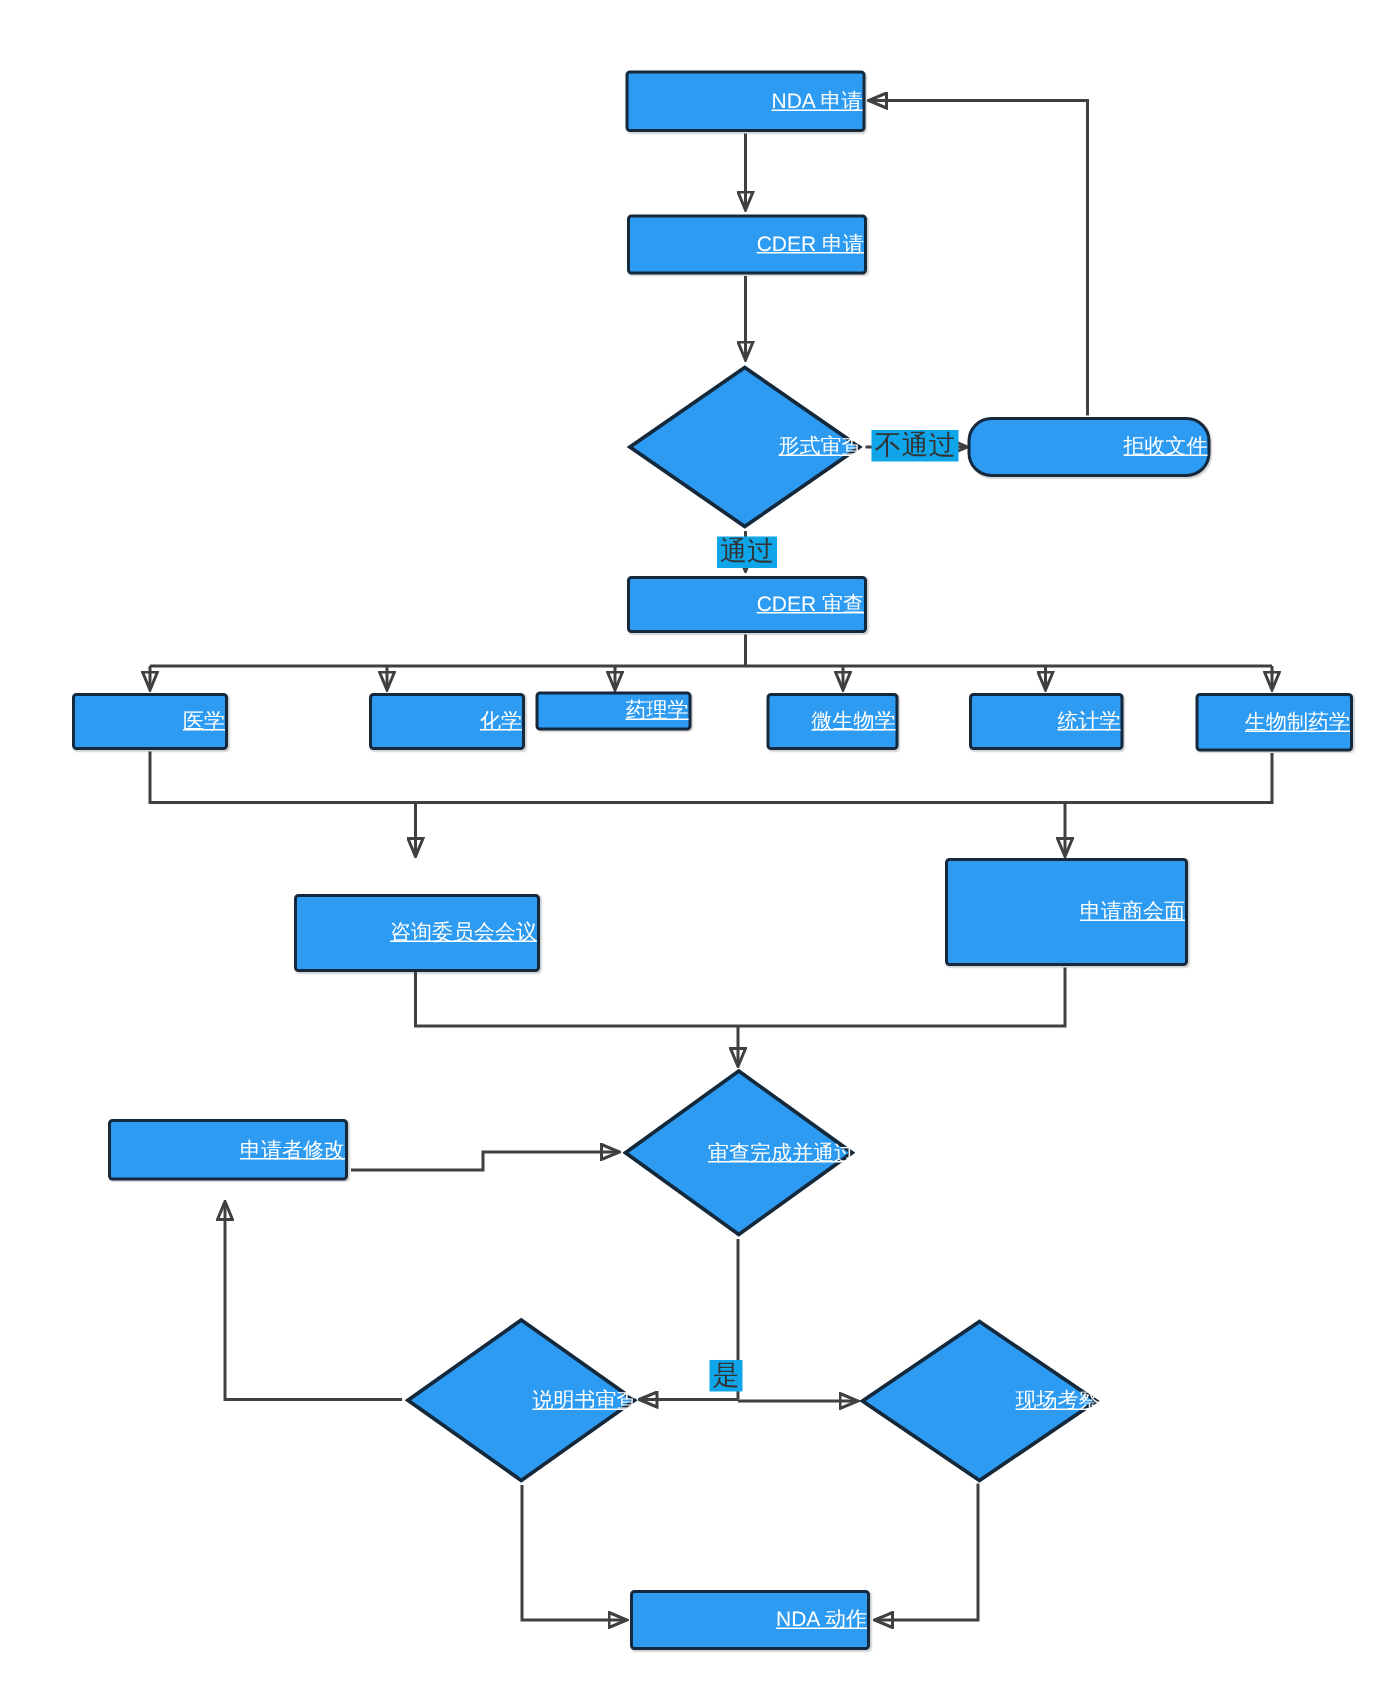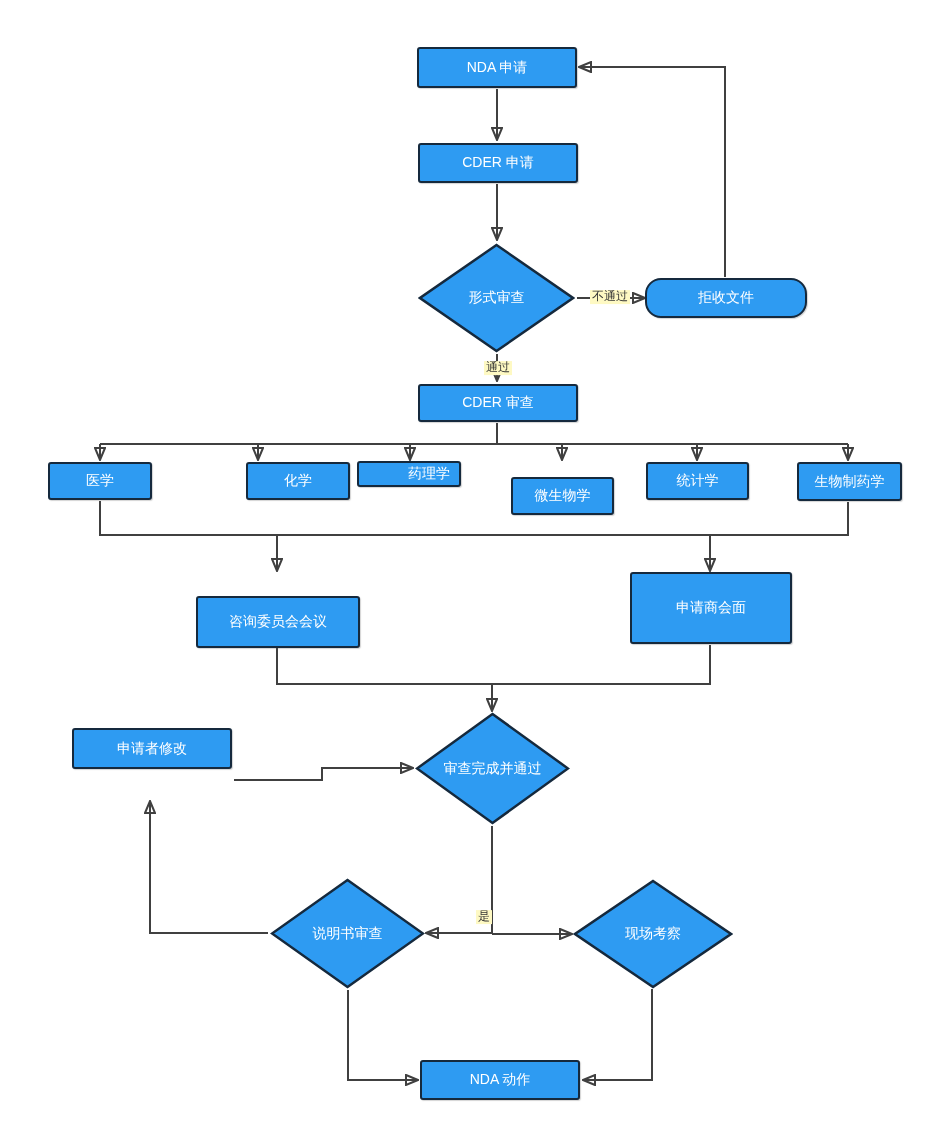--- a/index.html
+++ b/index.html
@@ -11,64 +11,65 @@
     font-family: "Liberation Sans", "DejaVu Sans", sans-serif;
     overflow: hidden;
   }
   .wires { position: absolute; left: 0; top: 0; width: 932px; height: 1133px; }
   .wires path { stroke: #404040; stroke-width: 2; fill: none; }
 
   .node {
     position: absolute;
     display: flex;
     align-items: center;
-    justify-content: center;
+    justify-content: flex-end;
     font-size: 14px;
     color: #ffffff;
     box-sizing: border-box;
     text-align: center;
+    text-decoration: underline;
   }
   .rect {
     background: #2e9bf2;
     border: 2px solid #15293d;
     border-radius: 3px;
     box-shadow: 1px 1px 1px rgba(80,80,80,0.25);
   }
   .diamond { background: transparent; }
   .diamond svg { position: absolute; left: 0; top: 0; width: 100%; height: 100%; }
   .diamond .d-label { position: relative; z-index: 1; }
 
   .edge-label {
     position: absolute;
     transform: translate(-50%, -50%);
-    background: #fef9c3;
+    background: #0ea5e9;
     color: #333333;
-    font-size: 12px;
+    font-size: 18px;
     line-height: 1.15;
     padding: 0 2px;
     white-space: nowrap;
     z-index: 2;
   }
 
   
   #n-nda-application        { left: 417px; top: 47px;   width: 160px; height: 41px; }
   #n-cder-application       { left: 418px; top: 143px;  width: 160px; height: 40px; }
   #n-format-review          { left: 418px; top: 243px;  width: 157px; height: 110px; }
   #n-reject-documents       { left: 645px; top: 278px;  width: 162px; height: 40px; border-radius: 16px; }
   #n-cder-review            { left: 418px; top: 384px;  width: 160px; height: 38px; }
   #n-medicine               { left: 48px;  top: 462px;  width: 104px; height: 38px; }
   #n-chemistry              { left: 206px; top: 462px;  width: 104px; height: 38px; margin-left: 40px; }
   #n-pharmacology           { left: 357px; top: 461px;  width: 104px; height: 26px; padding-left: 40px; }
-  #n-microbiology           { left: 511px; top: 462px;  width: 103px; height: 38px; margin-top: 15px; }
+  #n-microbiology           { left: 511px; top: 462px;  width: 88px; height: 38px; }
   #n-statistics             { left: 646px; top: 462px;  width: 103px; height: 38px; }
   #n-biopharmaceutics       { left: 797px; top: 462px;  width: 105px; height: 39px; }
   #n-advisory-committee     { left: 196px; top: 572px;  width: 164px; height: 52px; margin-top: 24px; }
   #n-applicant-meeting      { left: 630px; top: 572px;  width: 162px; height: 72px; }
   #n-review-complete        { left: 415px; top: 712px;  width: 155px; height: 113px; }
-  #n-applicant-modification { left: 72px;  top: 728px;  width: 160px; height: 41px; }
+  #n-applicant-modification { left: 72px;  top: 746px;  width: 160px; height: 41px; }
   #n-label-review           { left: 270px; top: 878px;  width: 155px; height: 111px; }
   #n-site-inspection        { left: 573px; top: 879px;  width: 160px; height: 110px; }
   #n-nda-action             { left: 420px; top: 1060px; width: 160px; height: 40px; }
 
   #el-fail { left: 610px; top: 297px; }
   #el-pass { left: 498px; top: 368px; }
   #el-yes  { left: 484px; top: 917px; }
 </style>
 </head>
 <body>

